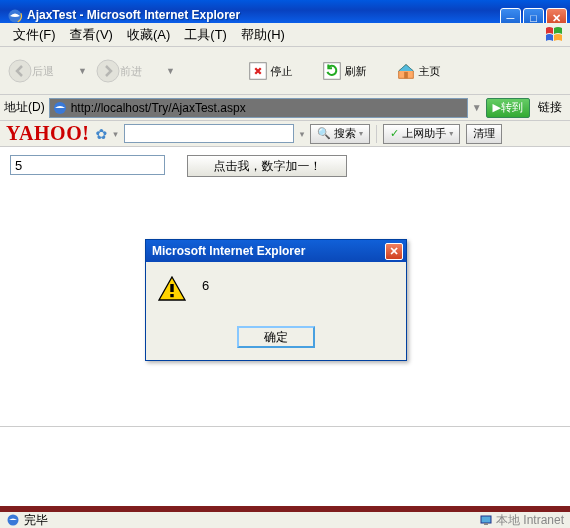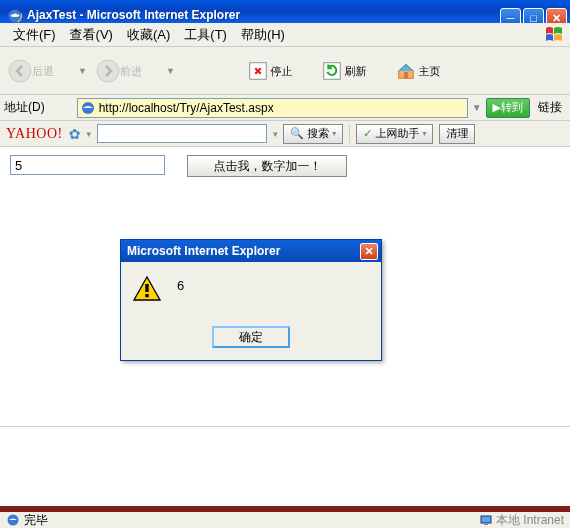--- a/index.html
+++ b/index.html
@@ -20,37 +20,37 @@
 .toolbar { height: 48px; background: #f0f0e8; border-bottom: 1px solid #ccc; display: flex; align-items: center; padding: 0 8px; }
 .tbitem { display: flex; flex-direction: row; align-items: center; margin-right: 28px; cursor: pointer; }
 .tbitem .ic { width: 24px; height: 24px; display: flex; align-items: center; justify-content: center; }
 .tbitem .lbl { font-size: 11px; margin-top: 2px; color: #888; }
 .tbitem.active .lbl { color: #000; }
 .tbitem.disabled { opacity: .55; }
 .toolbar .drop { width: 10px; color: #888; font-size: 9px; margin-left: -4px; margin-right: 8px; }
 
 .addrbar { height: 26px; background: #f0f0e8; border-bottom: 1px solid #ccc; display: flex; align-items: center; padding: 0 4px; gap: 4px; }
 .addrbar .lab { font-size: 12px; }
-.addrbar .field { flex: 1; height: 20px; border: 1px solid #7f9db9; background: #fef9c3; display: flex; align-items: center; padding: 0 2px; font-size: 12px; margin-left: 28px; }
+.addrbar .field { flex: 1; height: 20px; border: 1px solid #7f9db9; background: #737373; display: flex; align-items: center; padding: 0 2px; font-size: 12px; }
 .addrbar .field .pgicon { width: 16px; height: 16px; margin-right: 3px; }
 .addrbar .go { height: 20px; background: linear-gradient(#6c6, #3a3); border: 1px solid #385; color: #fff; font-size: 11px; padding: 0 6px; display: flex; align-items: center; border-radius: 2px; cursor: pointer; }
 .addrbar .links { font-size: 12px; padding: 0 4px; cursor: pointer; }
 
 .yahoobar { height: 26px; background: #f0f0e8; border-bottom: 1px solid #ccc; display: flex; align-items: center; padding: 0 6px; gap: 6px; }
-.yahoobar .logo { font-family: Georgia, serif; font-weight: normal; font-size: 14px; color: #c00; letter-spacing: .5px; text-align: center; }
+.yahoobar .logo { font-family: Georgia, serif; font-weight: bold; font-size: 20px; color: #c00; letter-spacing: .5px; text-align: center; }
 .yahoobar .gear { color: #48c; font-size: 14px; }
 .yahoobar .srch { width: 170px; height: 19px; border: 1px solid #7f9db9; font-size: 12px; padding: 0 3px; }
 .yahoobar .btn { font-size: 11px; height: 20px; border: 1px solid #888; background: linear-gradient(#fff,#e0e0e0); padding: 0 6px; display: flex; align-items: center; gap: 3px; cursor: pointer; }
 .yahoobar .sep { width: 1px; height: 18px; background: #ccc; }
 
 .content { height: 280px; background: #fff; border-bottom: 1px solid #ccc; padding: 8px 10px; position: relative; }
 .content .numfield { width: 155px; height: 20px; border: 1px solid #7f9db9; font-size: 13px; padding: 0 4px; }
 .content .incbtn { width: 160px; height: 22px; margin-left: 18px; border: 1px solid #888; background: linear-gradient(#fff,#e4e4dc); font-size: 12px; cursor: pointer; }
 
-.dialog { position: absolute; left: 120px; top: 92px; width: 262px; background: #f0f0e8; border: 1px solid #0040a0; box-shadow: 2px 2px 4px rgba(0,0,0,.3); }
+.dialog { position: absolute; left: 145px; top: 92px; width: 262px; background: #f0f0e8; border: 1px solid #0040a0; box-shadow: 2px 2px 4px rgba(0,0,0,.3); }
 .dialog .dtitle { height: 22px; background: linear-gradient(#1060d8,#0a48b8); display: flex; align-items: center; padding: 0 3px; }
 .dialog .dtitle span { color: #fff; font-size: 12px; font-weight: bold; font-family: "SimSun", sans-serif; flex: 1; padding-left: 3px; }
 .dialog .dclose { width: 18px; height: 17px; background: linear-gradient(#f08060,#d04020); border: 1px solid #fff; border-radius: 2px; color: #fff; font-size: 11px; font-weight: bold; display: flex; align-items: center; justify-content: center; cursor: pointer; }
 .dialog .dbody { padding: 14px 12px 10px; display: flex; align-items: flex-start; gap: 16px; min-height: 60px; }
 .dialog .dwarn { width: 28px; height: 26px; }
 .dialog .dmsg { font-size: 13px; padding-top: 2px; }
 .dialog .dfoot { text-align: center; padding: 4px 0 12px; }
 .dialog .okbtn { width: 78px; height: 22px; border: 2px solid #48a0e0; border-top-color: #88c8ff; border-left-color: #88c8ff; background: #f0f0e8; font-size: 12px; cursor: pointer; }
 
 .statusbar { position: absolute; left: 0; bottom: 0; width: 100%; height: 22px; background: #f0f0e8; border-top: 6px solid #7f1d1d; display: flex; align-items: center; padding: 0 6px; font-size: 12px; gap: 5px; }

